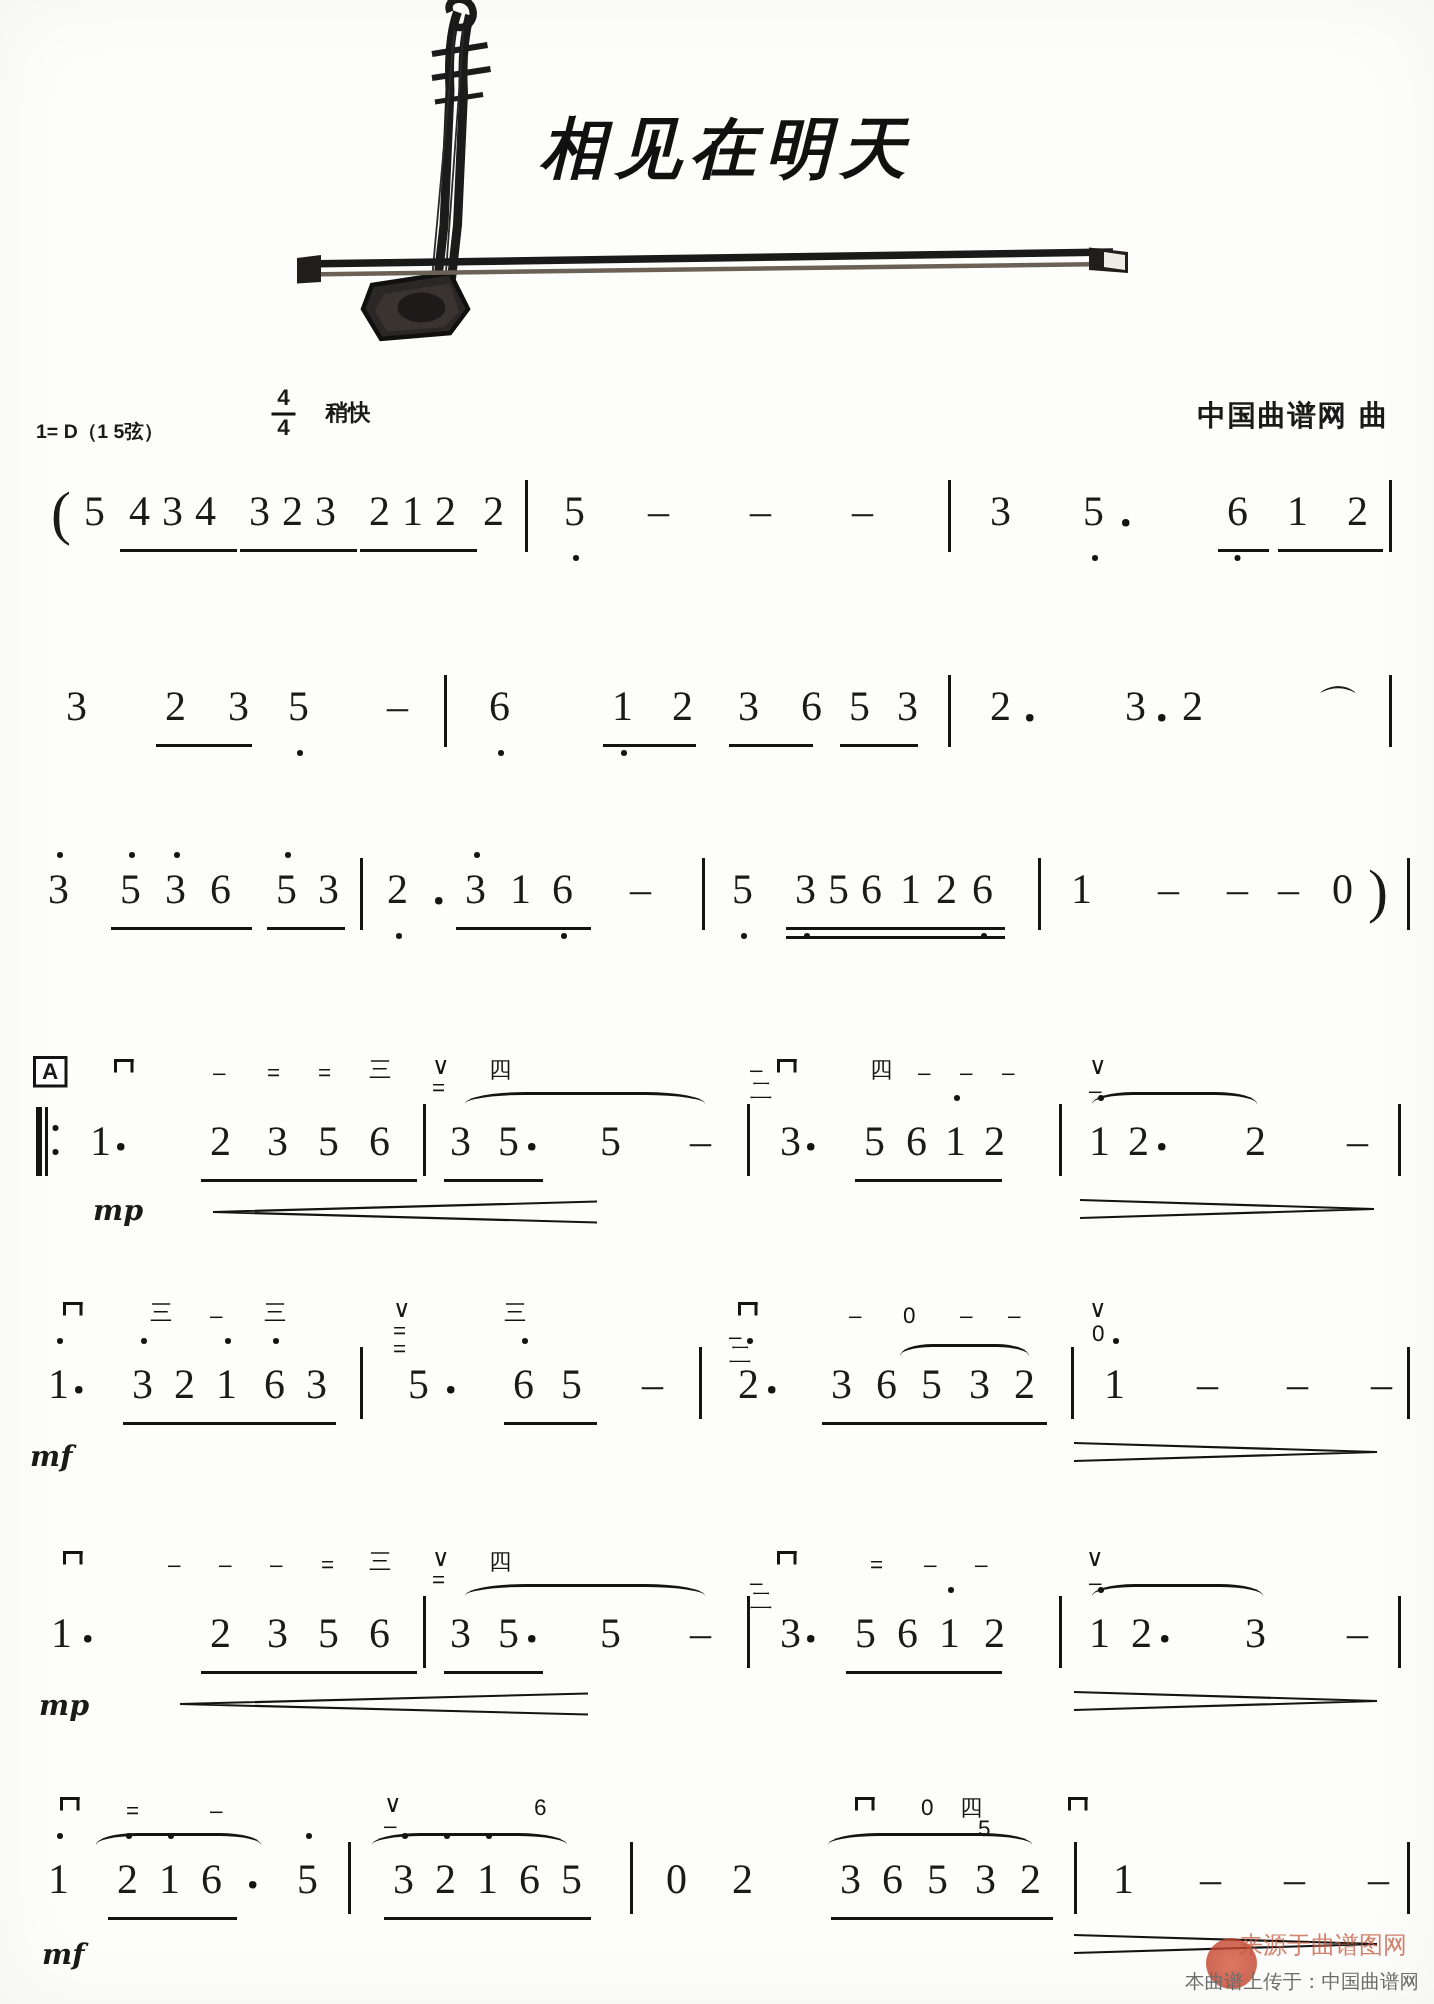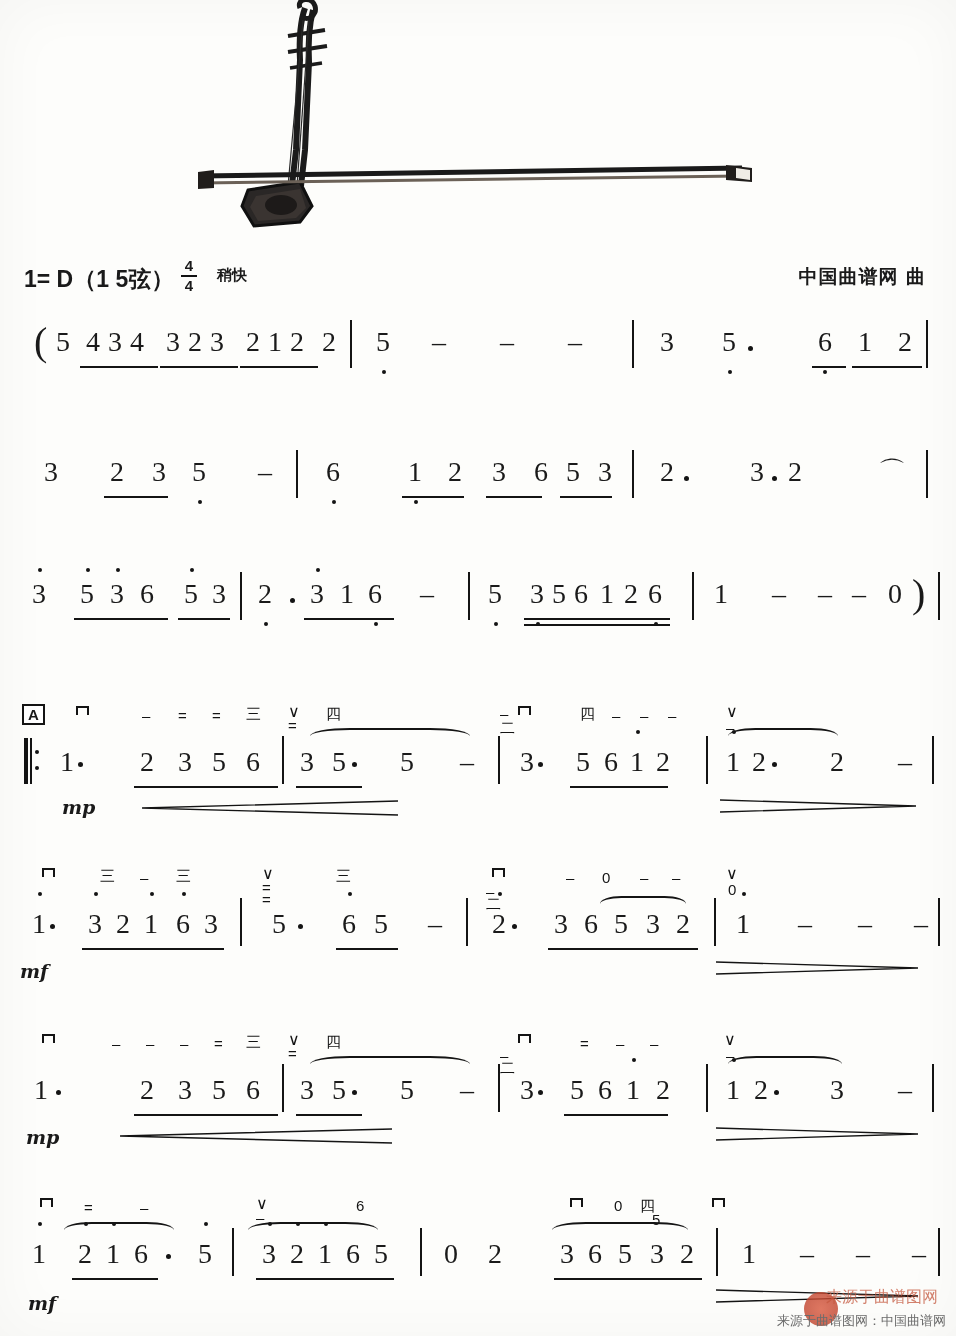--- a/index.html
+++ b/index.html
@@ -41,22 +41,22 @@
   }
 
   
   .infoline {
     position: absolute;
     left: 0; top: 258px;
     width: 956px; height: 40px;
   }
   .key-sig {
     position: absolute;
-    left: 24px; top: 6px;
-    font-size: 23px;
+    left: 24px; top: 21px;
+    font-size: 13px;
     font-weight: bold;
     font-family: "Liberation Sans", sans-serif;
     white-space: nowrap;
   }
   .meter {
     position: absolute;
     left: 178px; top: 0px;
     width: 22px;
     text-align: center;
     font-size: 15px;
@@ -260,20 +260,21 @@
       <ellipse cx="281" cy="205" rx="16" ry="10" fill="#1d1a19"></ellipse>
 
       <path d="M200 176 L742 168" stroke="#1a1a1a" stroke-width="5" fill="none"></path>
       <path d="M202 183 L740 176" stroke="#6b6157" stroke-width="3" fill="none"></path>
 
       <path d="M198 172 L214 170 L214 188 L198 189 Z" fill="#201d1b"></path>
 
       <path d="M726 165 L752 168 L752 182 L726 180 Z" fill="#201d1b"></path>
       <path d="M736 168 L750 170 L750 180 L736 178 Z" fill="#efece6"></path>
     </svg>
+    <div class="title">相见在明天</div>
   </div>
 
   <div class="infoline">
     <div class="key-sig">1= D（1 5弦）</div>
     <div class="meter">
       <span class="num">4</span>
       <span class="bar"></span>
       <span class="den">4</span>
     </div>
     <div class="tempo">稍快</div>
@@ -687,16 +688,16 @@
         </svg>
     </div>
   <div class="barline" style="left: 232px; top: 36px; height: 48px;"></div>
       <div class="barline" style="left: 420px; top: 36px; height: 48px;"></div>
       <div class="barline" style="left: 716px; top: 36px; height: 48px;"></div>
       <div class="barline" style="left: 938px; top: 36px; height: 48px;"></div>
     </div>
 
   <div class="wm-seal"></div>
   <div class="watermark">来源于曲谱图网</div>
-  <div class="credit">来源于曲谱图网：中国曲谱网</div>
+  <div class="credit">本曲谱上传于：中国曲谱网</div>
 
   <div class="paper-edge"></div>
 </div>
 
 </body></html>

